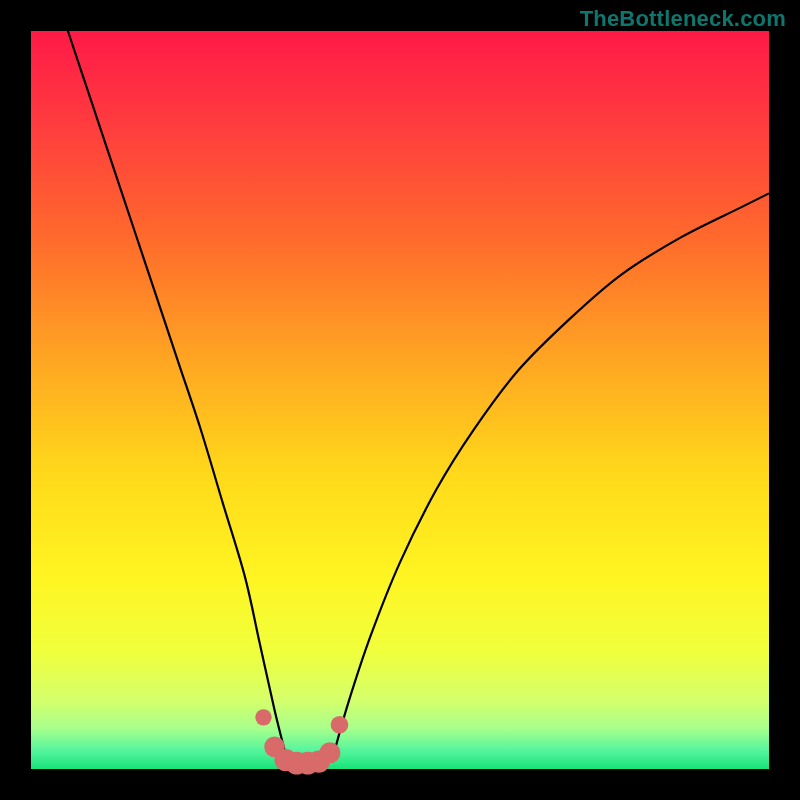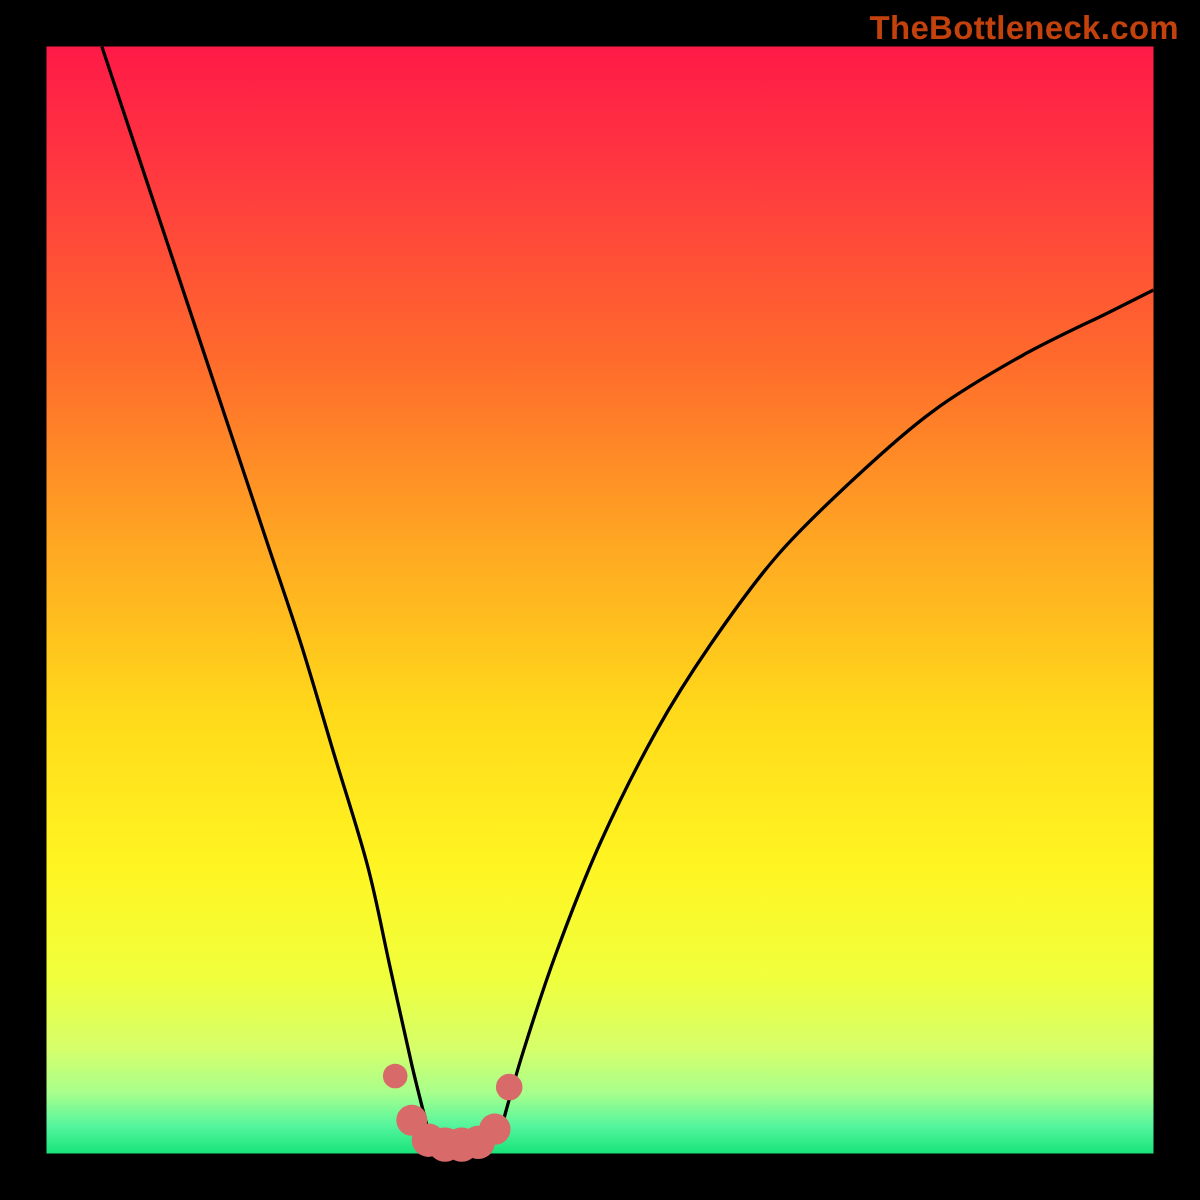--- a/index.html
+++ b/index.html
@@ -14,21 +14,21 @@
   .frame {
     position: absolute;
     left: 0; top: 0;
     width: 800px; height: 800px;
     background: #000;
   }
   .watermark {
     position: absolute;
     top: 6px;
     right: 14px;
-    color: #c2410c;
+    color: #0f766e;
     font-size: 22px;
     font-weight: 600;
     letter-spacing: 0.2px;
     user-select: none;
   }
   svg {
     position: absolute;
     left: 0; top: 0;
   }
 </style>

